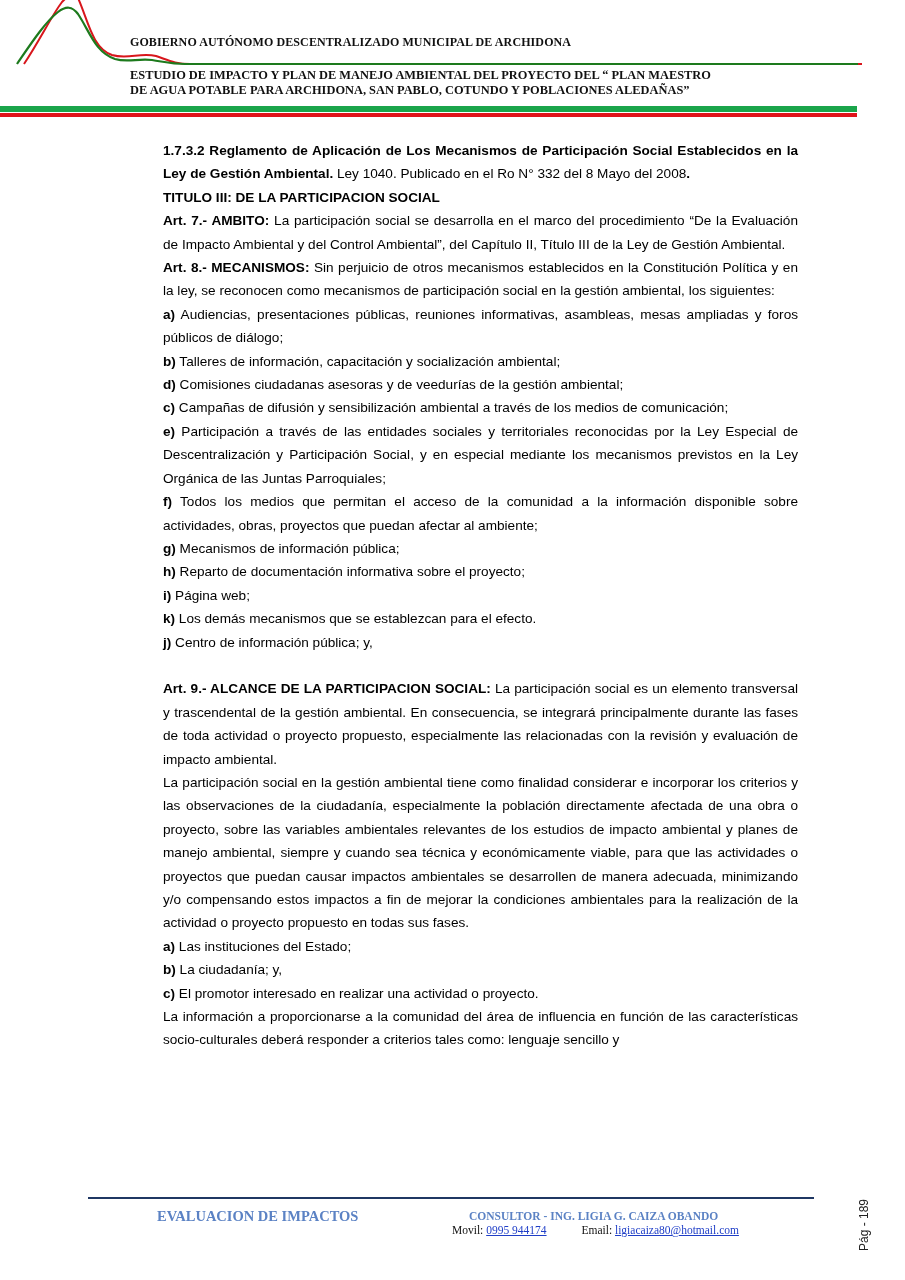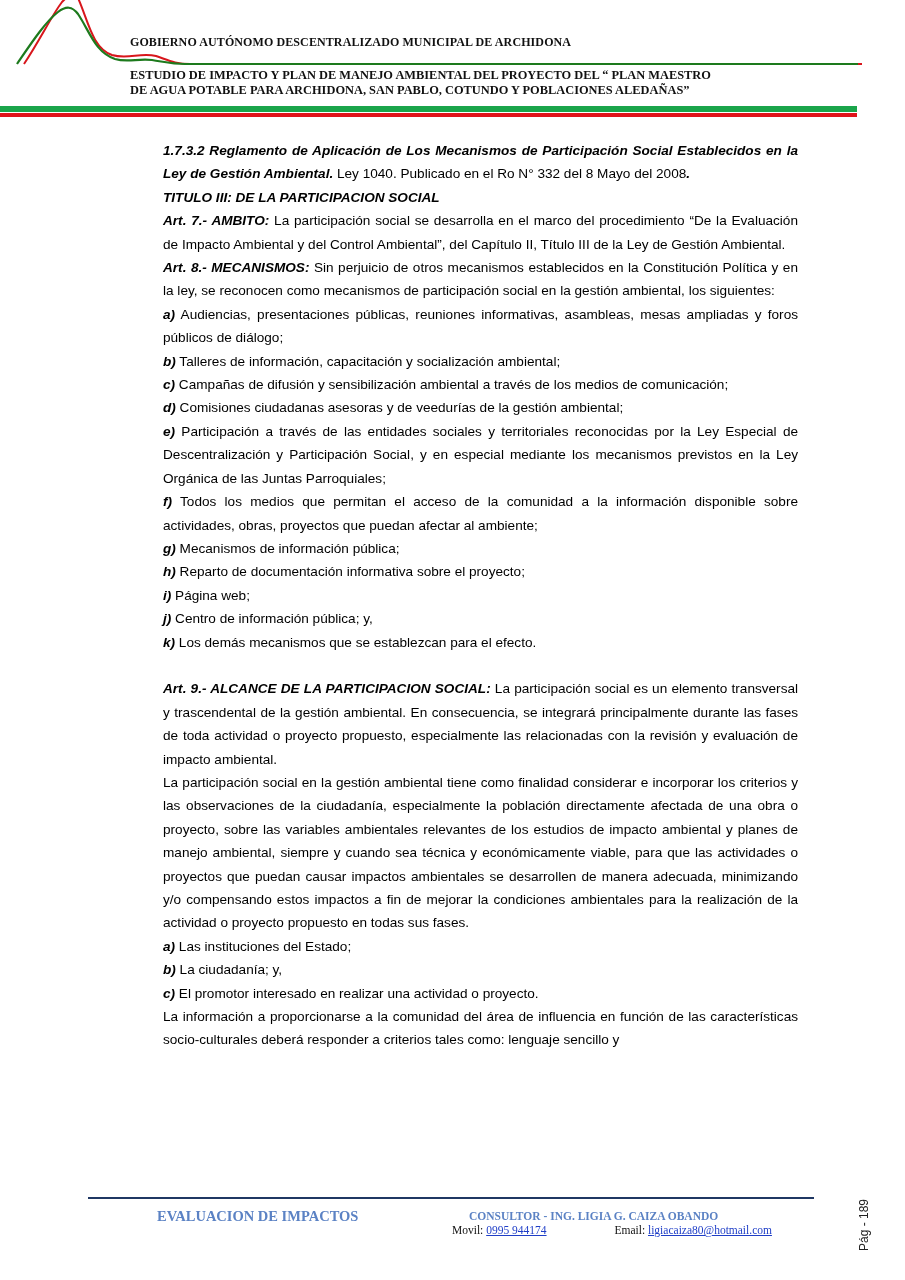--- a/index.html
+++ b/index.html
@@ -4,28 +4,28 @@
 <style>
   html, body { margin: 0; padding: 0; background: #ffffff; }
   body { width: 905px; height: 1280px; position: relative; overflow: hidden; font-family: "Liberation Sans", sans-serif; color: #000; }
   .logo { position: absolute; left: 0; top: 0; width: 880px; height: 70px; }
   .hdr-title { position: absolute; left: 130px; top: 35px; font-family: "Liberation Serif", serif; font-weight: bold; font-size: 12px; letter-spacing: 0.1px; color: #111; white-space: nowrap; }
   .hdr-sub { position: absolute; left: 130px; top: 68px; font-family: "Liberation Serif", serif; font-weight: bold; font-size: 12.4px; line-height: 14.5px; color: #111; white-space: nowrap; }
   .band-green { position: absolute; left: 0; top: 106px; width: 857px; height: 6px; background: #1aa54b; }
   .band-red { position: absolute; left: 0; top: 113px; width: 857px; height: 3.5px; background: #e0141b; }
   .content { position: absolute; left: 163px; top: 139px; width: 635px; font-family: "Liberation Sans", sans-serif; font-size: 13.6px; line-height: 23.4px; text-align: justify; color: #000; }
   .content p { margin: 0; }
-  .content b { font-weight: bold; font-style: italic; }
+  .content b { font-weight: bold; }
   .gap { height: 23.4px; }
   .footer-line { position: absolute; left: 88px; top: 1197px; width: 726px; height: 2px; background: #1f3763; }
   .footer-left { position: absolute; left: 130px; top: 1208px; font-family: "Liberation Serif", serif; font-weight: bold; font-size: 14.5px; color: #5b82c4; white-space: nowrap; margin-left: 27px; }
   .footer-consult { position: absolute; left: 469px; top: 1210px; font-family: "Liberation Serif", serif; font-weight: bold; font-size: 11.5px; color: #5b82c4; white-space: nowrap; }
   .footer-contact { position: absolute; left: 452px; top: 1224px; font-family: "Liberation Serif", serif; font-size: 11.5px; color: #111; white-space: nowrap; }
   .footer-contact a { color: #1f3ec7; text-decoration: underline; }
-  .footer-contact .email-label { margin-left: 65px; }
+  .footer-contact .email-label { margin-left: 32px; }
   .page-num { position: absolute; left: 864px; top: 1225px; transform: translate(-50%, -50%) rotate(-90deg); font-family: "Liberation Sans", sans-serif; font-size: 12px; color: #222; white-space: nowrap; }
 </style>
 </head>
 <body>
 
 <svg class="logo" viewBox="0 0 880 70" width="880" height="70">
   <path d="M24,64 C40,40 52,15 62,2 L66,-2" fill="none" stroke="#d8161c" stroke-width="2"></path>
   <path d="M78,-2 C88,20 92,48 112,55 C128,60 140,52 156,56 C168,60 175,64 190,64 L862,64" fill="none" stroke="#d8161c" stroke-width="2"></path>
   <path d="M17,64 C30,45 45,22 58,12 C66,6 72,6 78,14 C90,32 95,52 115,59 C128,63 138,58 152,60 C165,62 172,64 185,64 L858,64" fill="none" stroke="#1d7a1d" stroke-width="2.2"></path>
 </svg>
@@ -46,29 +46,29 @@
 
   <p>
     <b>Art. 7.- AMBITO:</b><span> La participación social se desarrolla en el marco del procedimiento “De la Evaluación de Impacto Ambiental y del Control Ambiental”, del Capítulo II, Título III de la Ley de Gestión Ambiental.</span>
   </p>
 
   <p>
     <b>Art. 8.- MECANISMOS:</b><span> Sin perjuicio de otros mecanismos establecidos en la Constitución Política y en la ley, se reconocen como mecanismos de participación social en la gestión ambiental, los siguientes:</span>
   </p>
   <p><b>a)</b><span> Audiencias, presentaciones públicas, reuniones informativas, asambleas, mesas ampliadas y foros públicos de diálogo;</span></p>
   <p><b>b)</b><span> Talleres de información, capacitación y socialización ambiental;</span></p>
+  <p><b>d)</b><span> Comisiones ciudadanas asesoras y de veedurías de la gestión ambiental;</span></p>
   <p><b>c)</b><span> Campañas de difusión y sensibilización ambiental a través de los medios de comunicación;</span></p>
-  <p><b>d)</b><span> Comisiones ciudadanas asesoras y de veedurías de la gestión ambiental;</span></p>
   <p><b>e)</b><span> Participación a través de las entidades sociales y territoriales reconocidas por la Ley Especial de Descentralización y Participación Social, y en especial mediante los mecanismos previstos en la Ley Orgánica de las Juntas Parroquiales;</span></p>
   <p><b>f)</b><span> Todos los medios que permitan el acceso de la comunidad a la información disponible sobre actividades, obras, proyectos que puedan afectar al ambiente;</span></p>
   <p><b>g)</b><span> Mecanismos de información pública;</span></p>
   <p><b>h)</b><span> Reparto de documentación informativa sobre el proyecto;</span></p>
   <p><b>i)</b><span> Página web;</span></p>
+  <p><b>k)</b><span> Los demás mecanismos que se establezcan para el efecto.</span></p>
   <p><b>j)</b><span> Centro de información pública; y,</span></p>
-  <p><b>k)</b><span> Los demás mecanismos que se establezcan para el efecto.</span></p>
 
   <div class="gap"></div>
 
   <p>
     <b>Art. 9.- ALCANCE DE LA PARTICIPACION SOCIAL:</b><span> La participación social es un elemento transversal y trascendental de la gestión ambiental. En consecuencia, se integrará principalmente durante las fases de toda actividad o proyecto propuesto, especialmente las relacionadas con la revisión y evaluación de impacto ambiental.</span>
   </p>
   <p>La participación social en la gestión ambiental tiene como finalidad considerar e incorporar los criterios y las observaciones de la ciudadanía, especialmente la población directamente afectada de una obra o proyecto, sobre las variables ambientales relevantes de los estudios de impacto ambiental y planes de manejo ambiental, siempre y cuando sea técnica y económicamente viable, para que las actividades o proyectos que puedan causar impactos ambientales se desarrollen de manera adecuada, minimizando y/o compensando estos impactos a fin de mejorar la condiciones ambientales para la realización de la actividad o proyecto propuesto en todas sus fases.</p>
   <p><b>a)</b><span> Las instituciones del Estado;</span></p>
   <p><b>b)</b><span> La ciudadanía; y,</span></p>
   <p><b>c)</b><span> El promotor interesado en realizar una actividad o proyecto.</span></p>

